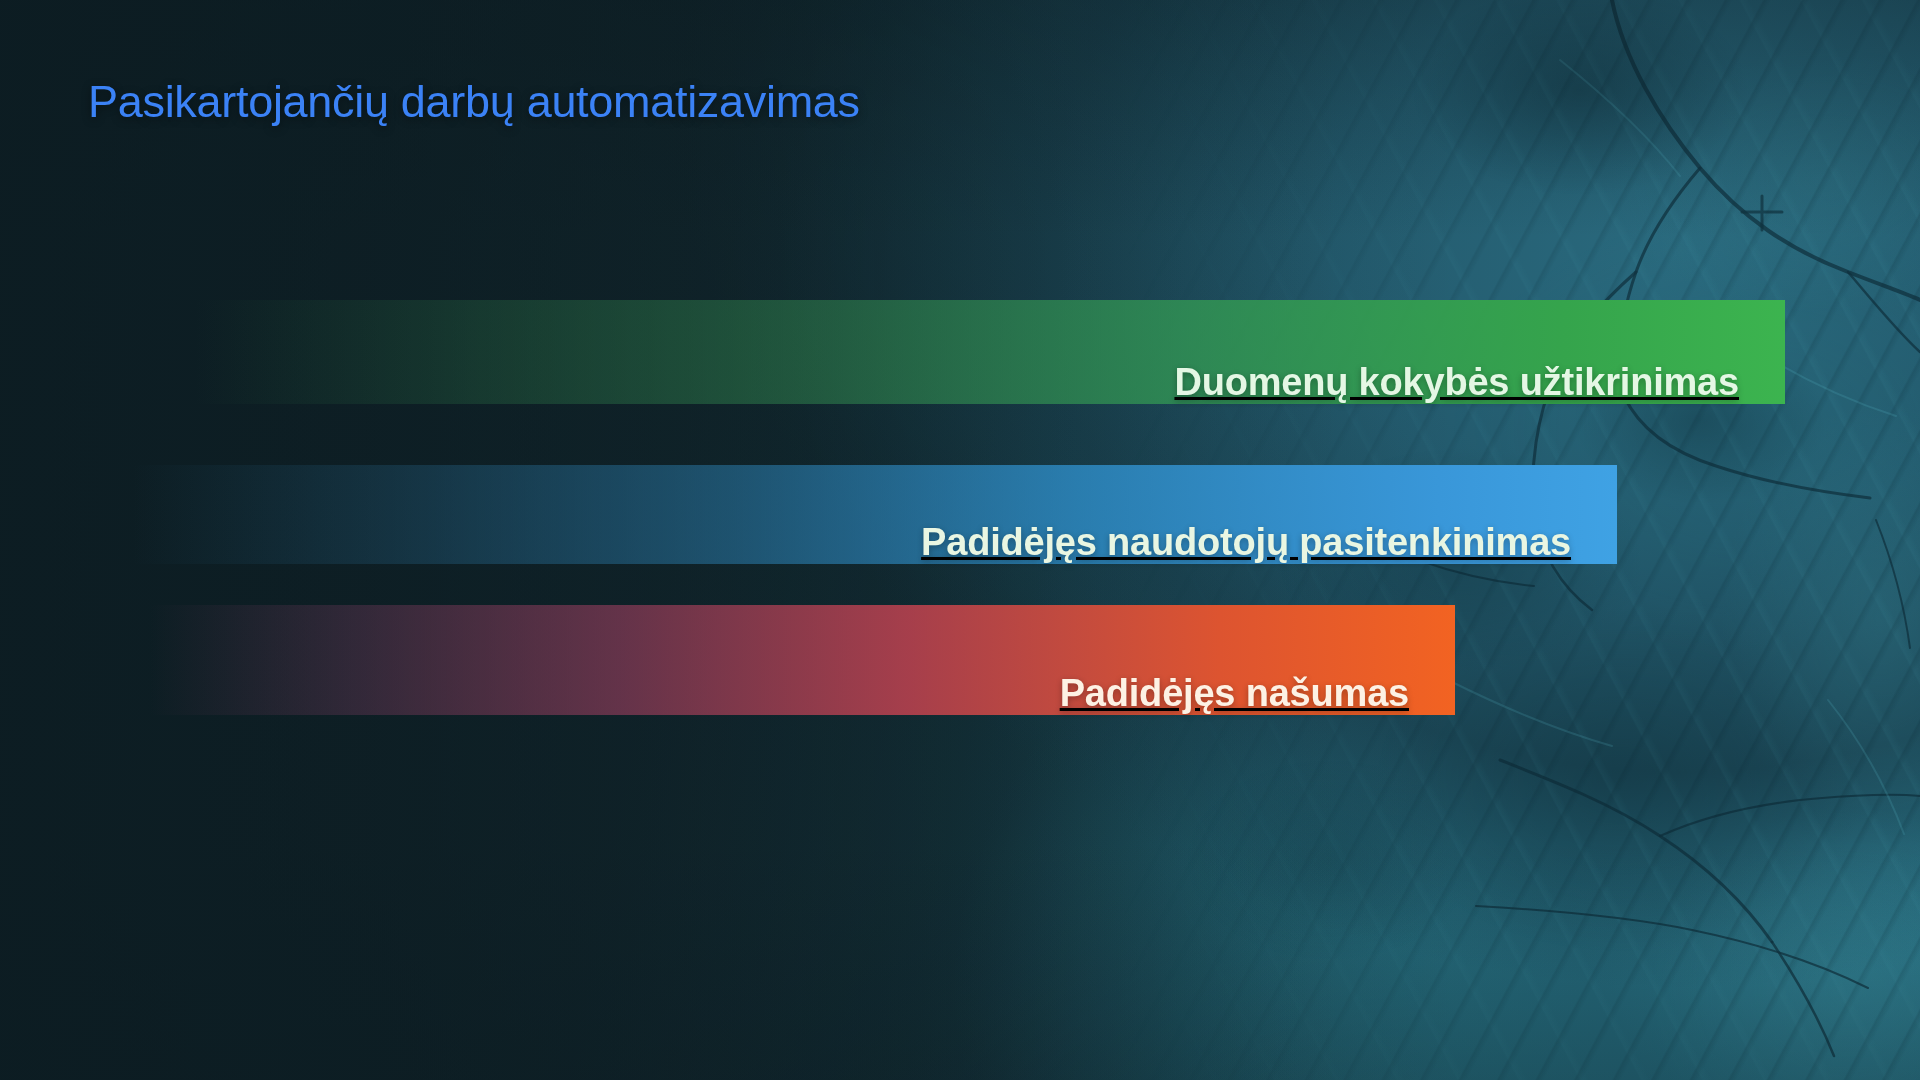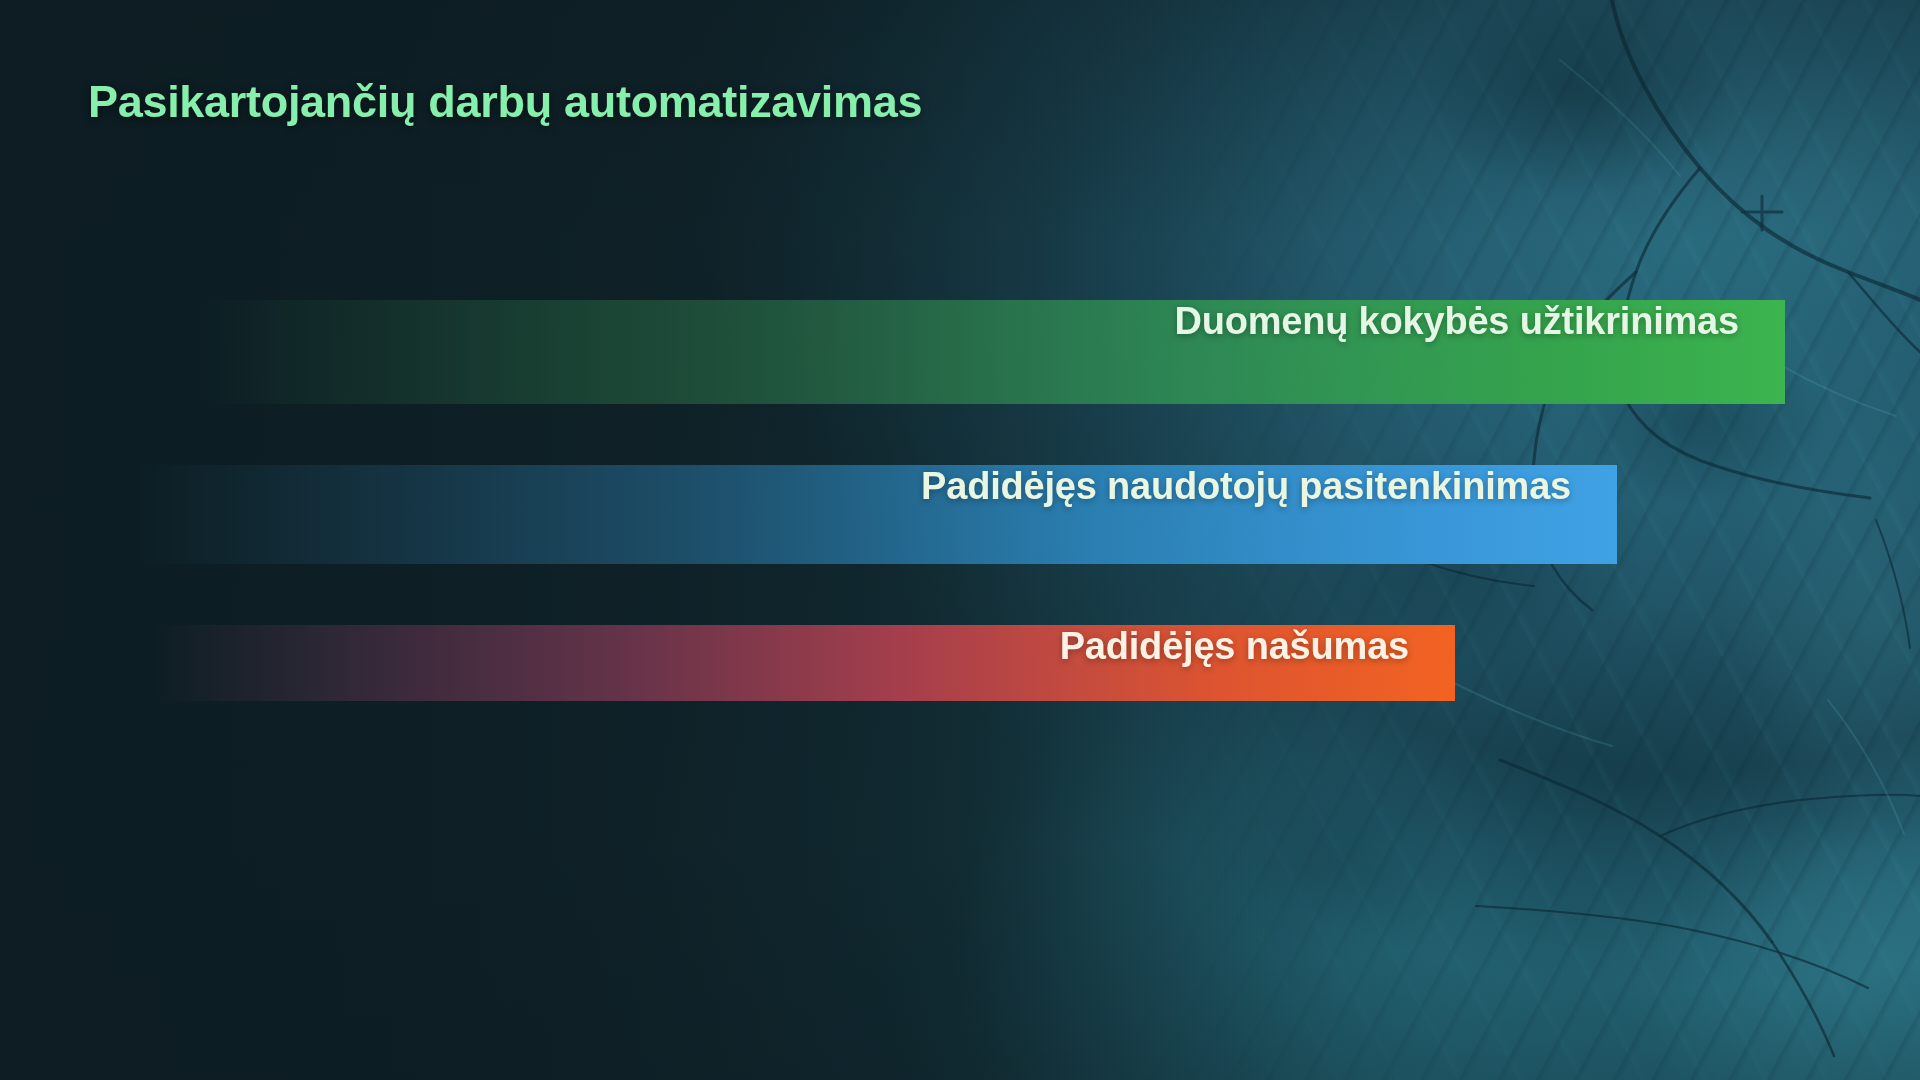--- a/index.html
+++ b/index.html
@@ -78,35 +78,36 @@
     background:
       linear-gradient(90deg, rgba(12,28,34,.92) 0%, rgba(12,28,34,.80) 20%, rgba(12,28,34,.45) 40%, rgba(12,28,34,.12) 56%, rgba(12,28,34,0) 70%),
       linear-gradient(180deg, rgba(10,24,30,.30) 0%, rgba(10,24,30,0) 22%, rgba(10,24,30,0) 78%, rgba(10,24,30,.28) 100%);
   }
 
   
   #page-title {
     position:absolute;
     left:88px; top:76px;
     font-size:45px;
-    font-weight:700;
+    font-weight:400;
     letter-spacing:-0.3px;
-    color:#86efac;
+    color:#3b82f6;
     white-space:nowrap;
     text-shadow:0 2px 10px rgba(0,0,0,.45);
   }
 
   
   #bars { position:absolute; inset:0; }
 
   .bar {
     position:absolute;
     display:flex;
-    align-items:flex-start;
+    align-items:flex-end;
     justify-content:flex-end;
+    text-decoration:underline;
   }
   .bar-label {
     font-size:38px;
     font-weight:700;
     letter-spacing:-0.2px;
     white-space:nowrap;
     padding-right:46px;
     text-shadow:0 2px 6px rgba(0,0,0,.30);
   }
 
@@ -127,21 +128,21 @@
     background:linear-gradient(90deg,
       rgba(36,92,126,0) 0%,
       rgba(38,100,136,.30) 18%,
       rgba(40,116,160,.58) 40%,
       rgba(46,140,198,.82) 64%,
       #3997d9 88%, #3fa2e4 100%);
   }
   #bar-2 .bar-label { color:#e9f6e2; }
 
   #bar-3 {
-    left:150px; top:625px; width:1305px; height:76px;
+    left:150px; top:605px; width:1305px; height:110px;
     background:linear-gradient(90deg,
       rgba(104,58,94,0) 0%,
       rgba(122,60,96,.34) 16%,
       rgba(152,62,94,.62) 36%,
       rgba(190,66,80,.86) 58%,
       #dd5430 82%, #f26322 100%);
   }
   #bar-3 .bar-label { color:#fdf1e4; }
 
   #bar-4 {

